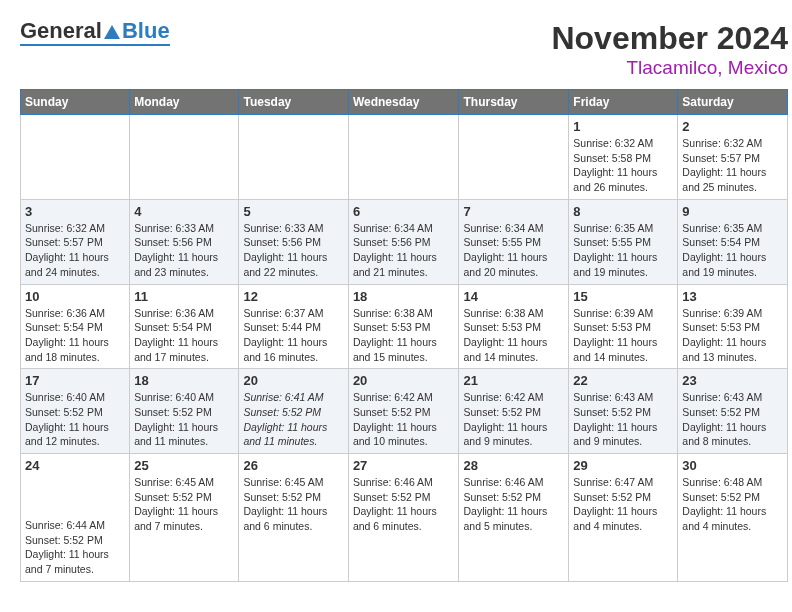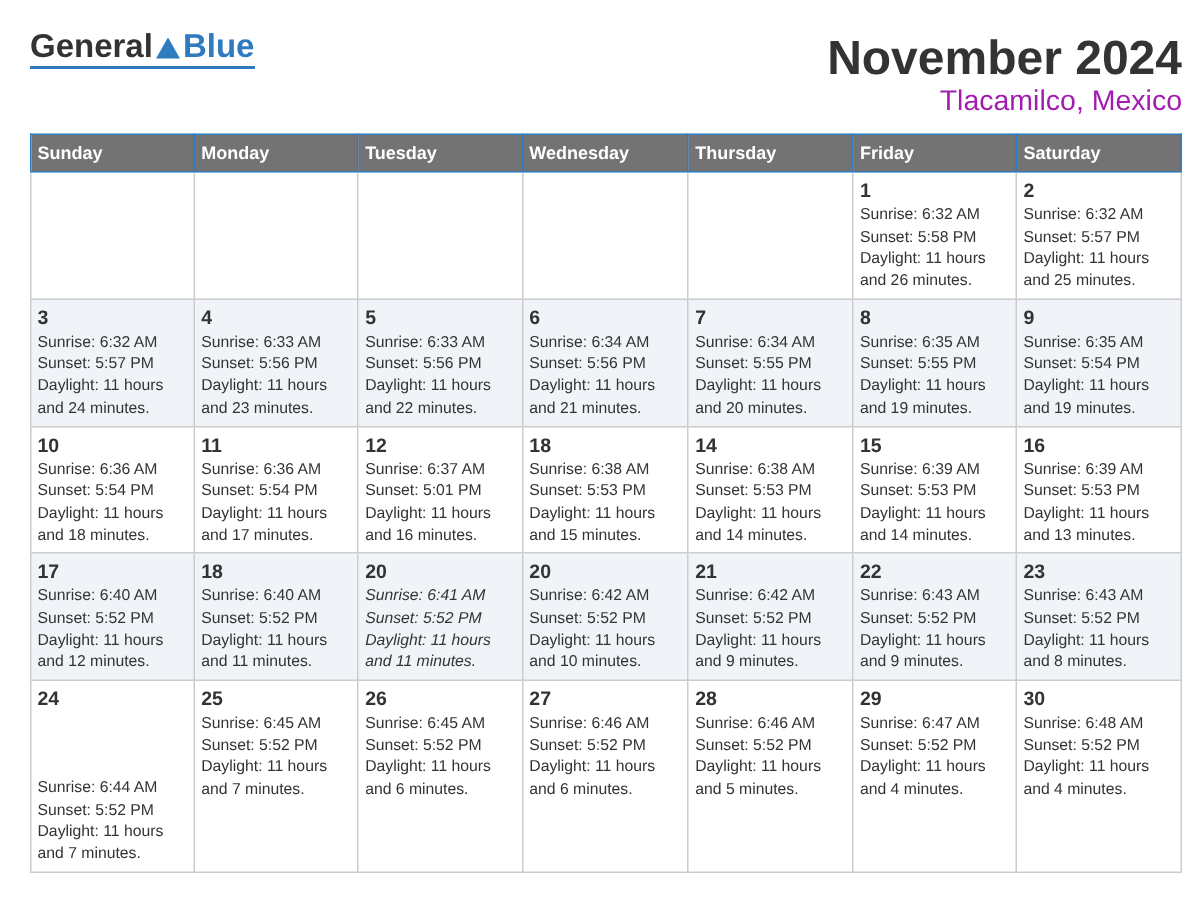--- a/index.html
+++ b/index.html
@@ -223,21 +223,21 @@
           <td>
             <span class="day-num">11</span>
             <div class="day-info" style="white-space: pre-line;">Sunrise: 6:36 AM
 Sunset: 5:54 PM
 Daylight: 11 hours
 and 17 minutes.</div>
           </td>
           <td>
             <span class="day-num">12</span>
             <div class="day-info" style="white-space: pre-line;">Sunrise: 6:37 AM
-Sunset: 5:01 PM
+Sunset: 5:44 PM
 Daylight: 11 hours
 and 16 minutes.</div>
           </td>
           <td>
             <span class="day-num">18</span>
             <div class="day-info" style="white-space: pre-line;">Sunrise: 6:38 AM
 Sunset: 5:53 PM
 Daylight: 11 hours
 and 15 minutes.</div>
           </td>
@@ -249,21 +249,21 @@
 and 14 minutes.</div>
           </td>
           <td>
             <span class="day-num">15</span>
             <div class="day-info" style="white-space: pre-line;">Sunrise: 6:39 AM
 Sunset: 5:53 PM
 Daylight: 11 hours
 and 14 minutes.</div>
           </td>
           <td>
-            <span class="day-num">16</span>
+            <span class="day-num">13</span>
             <div class="day-info" style="white-space: pre-line;">Sunrise: 6:39 AM
 Sunset: 5:53 PM
 Daylight: 11 hours
 and 13 minutes.</div>
           </td>
         </tr>
         <tr>
           <td>
             <span class="day-num">17</span>
             <div class="day-info" style="white-space: pre-line;">Sunrise: 6:40 AM

